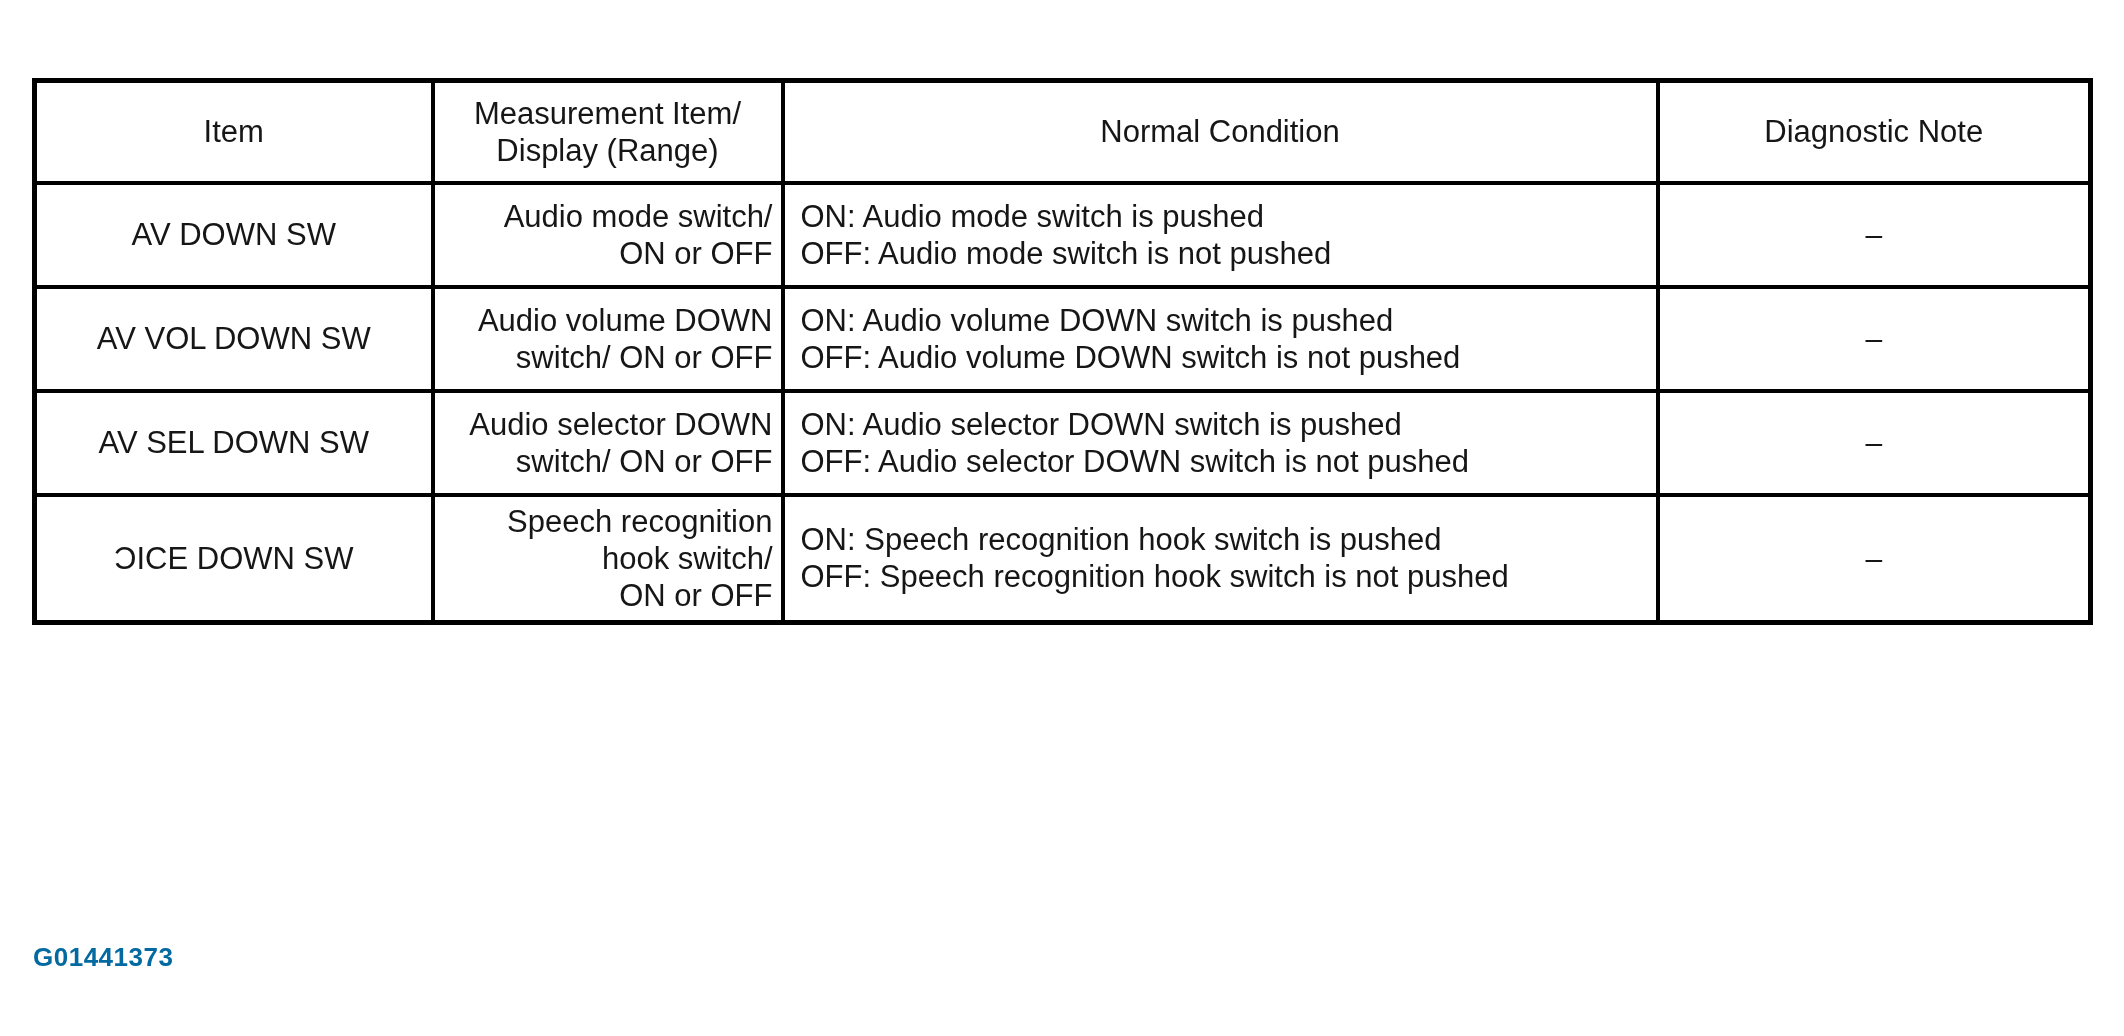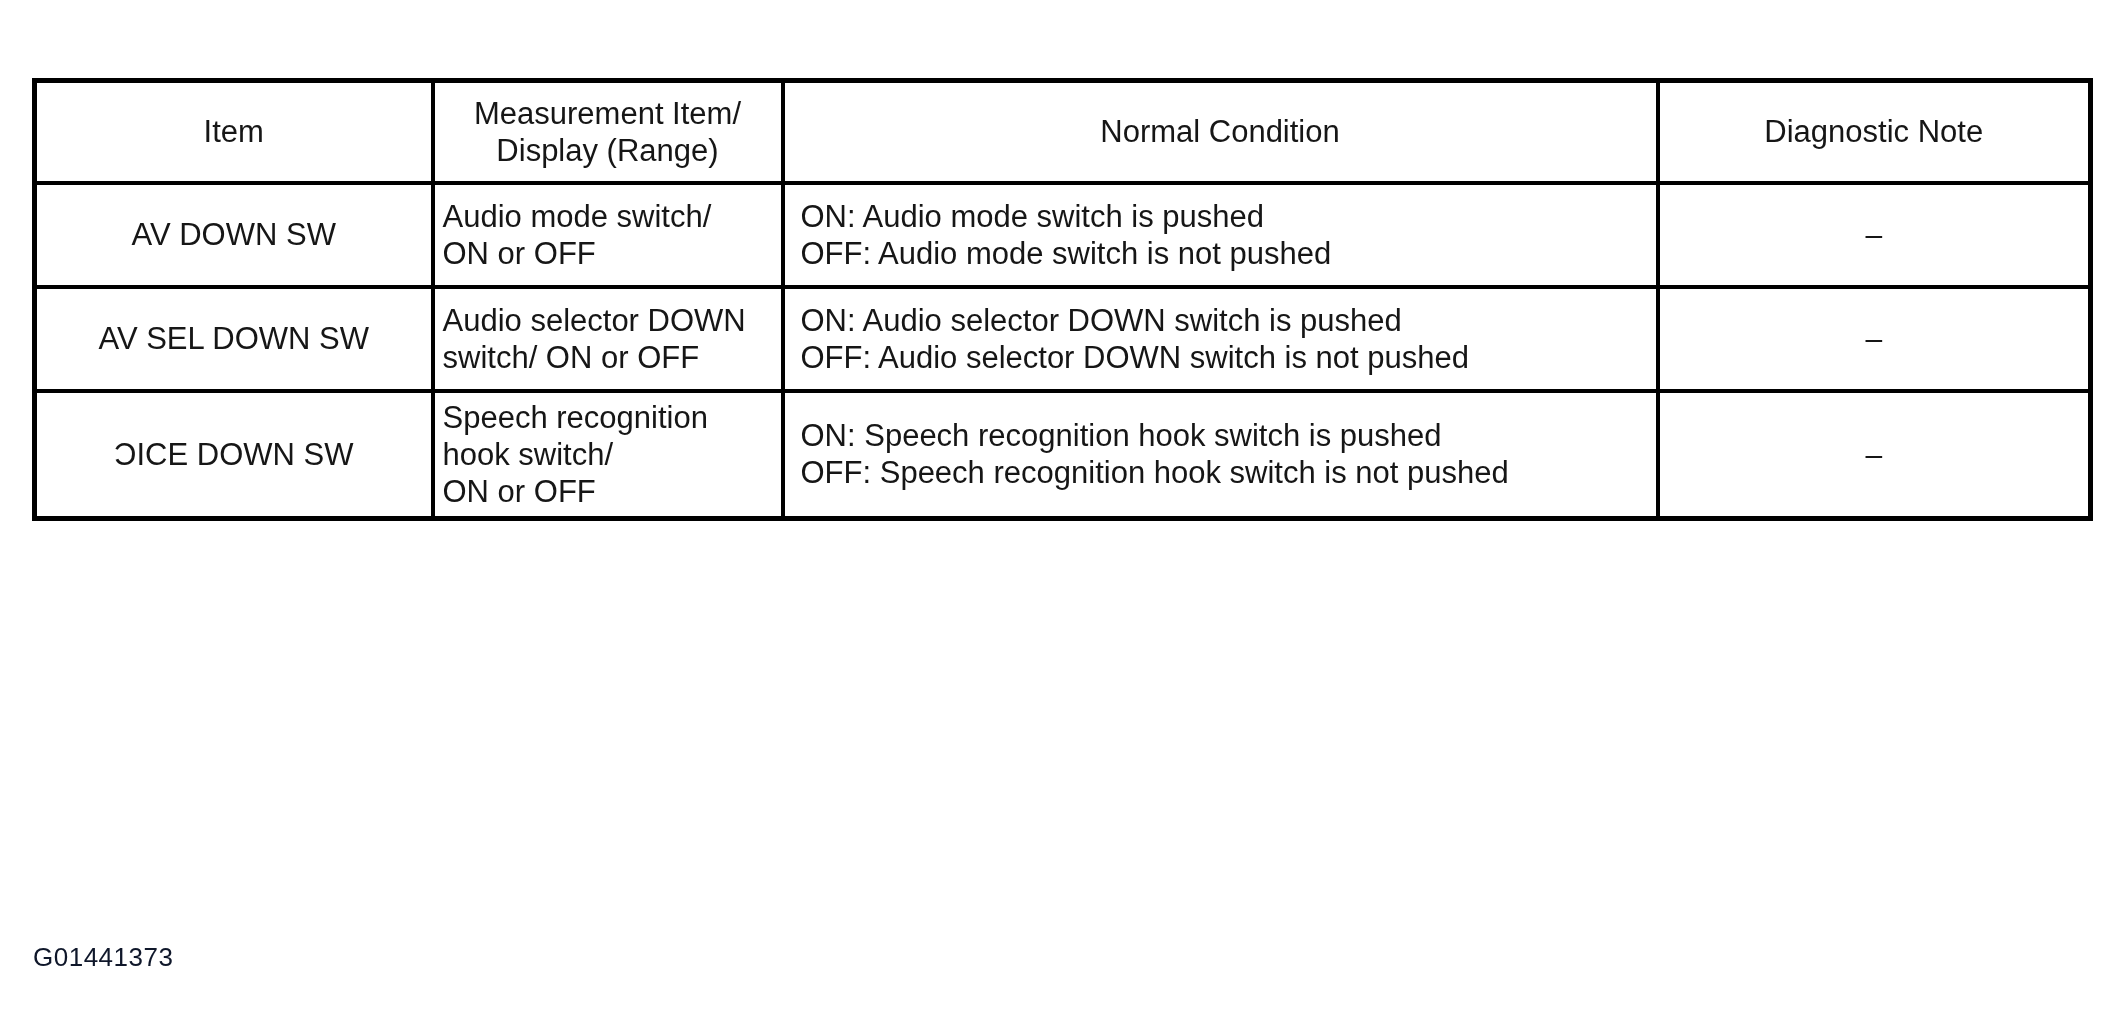--- a/index.html
+++ b/index.html
@@ -50,40 +50,40 @@
   .spec-table tbody tr.row-vol-set { height: 96px; }
   .spec-table tbody tr.row-voice-hook { height: 122px; }
 
   .spec-table th {
     text-align: center;
   }
   td.cell-item {
     text-align: center;
   }
   td.cell-measurement {
-    text-align: left;
+    text-align: right;
   }
   td.cell-normal {
     text-align: left;
     padding-left: 16px;
     padding-right: 10px;
     margin-top: 35px;
   }
   td.cell-note {
     text-align: center;
     font-size: 30px;
   }
   .figure-id {
     position: absolute;
     left: 33px;
     top: 942px;
     font-size: 26px;
-    font-weight: 400;
+    font-weight: 700;
     letter-spacing: 0.5px;
-    color: #0f172a;
+    color: #0369a1;
   }
 </style>
 </head>
 <body>
 
 <div class="page">
 
   <table class="spec-table">
     <colgroup>
       <col class="c1">
@@ -103,20 +103,28 @@
     <tbody>
       <tr>
         <td class="cell-item">AV DOWN SW</td>
         <td class="cell-measurement">Audio mode switch/
 ON or OFF</td>
         <td class="cell-normal">ON: Audio mode switch is pushed
 OFF: Audio mode switch is not pushed</td>
         <td class="cell-note">–</td>
       </tr>
       <tr>
+        <td class="cell-item">AV VOL DOWN SW</td>
+        <td class="cell-measurement">Audio volume DOWN
+switch/ ON or OFF</td>
+        <td class="cell-normal">ON: Audio volume DOWN switch is pushed
+OFF: Audio volume DOWN switch is not pushed</td>
+        <td class="cell-note">–</td>
+      </tr>
+      <tr>
         <td class="cell-item">AV SEL DOWN SW</td>
         <td class="cell-measurement">Audio selector DOWN
 switch/ ON or OFF</td>
         <td class="cell-normal">ON: Audio selector DOWN switch is pushed
 OFF: Audio selector DOWN switch is not pushed</td>
         <td class="cell-note">–</td>
       </tr>
       <tr class="row-voice-hook">
         <td class="cell-item">ƆICE DOWN SW</td>
         <td class="cell-measurement">Speech recognition

